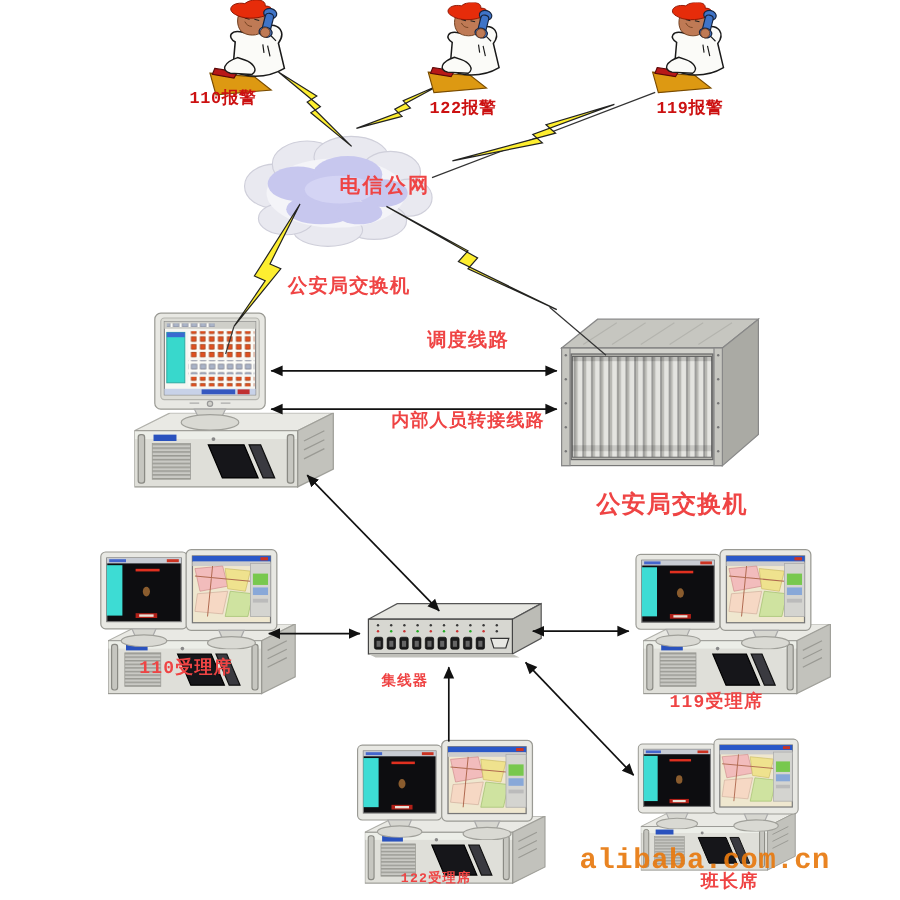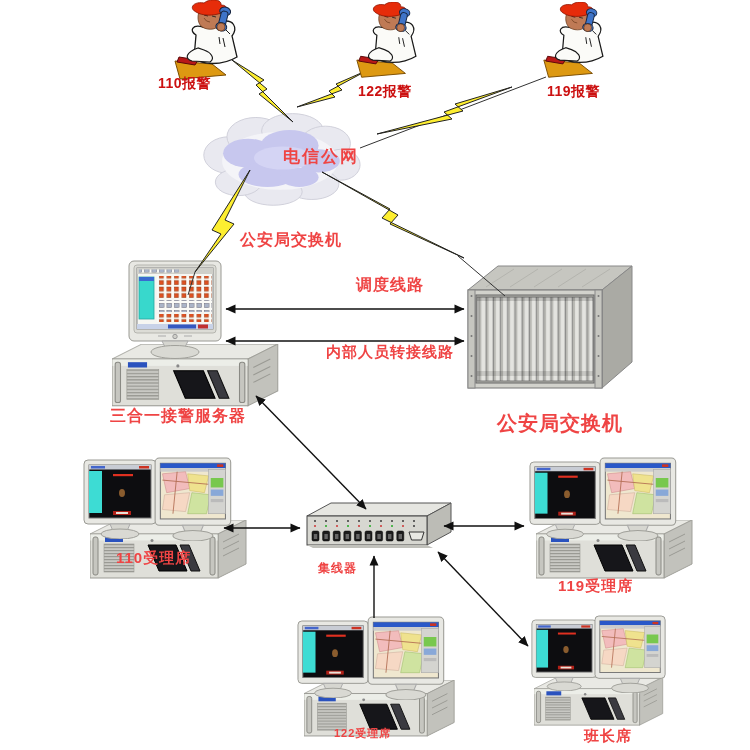--- a/index.html
+++ b/index.html
@@ -1,18 +1,18 @@
 <!DOCTYPE html>
 <html style="--c-alarm_label: #cc1111; --c-lightning: #fdee30; --c-cloud_inner: #c7c7ee; --c-watermark: #e87a10;"><head>
 <meta charset="utf-8">
 <style>
   html,body{margin:0;padding:0;background:#fff;}
   .canvas{
     position:relative;width:750px;height:750px;background:#ffffff;overflow:hidden;
-    font-family:Liberation Sans, sans-serif;
+    font-family:Liberation Mono, monospace;
     border-radius:23px;
   }
   .scene{position:absolute;left:0;top:0;}
   .lbl{
     position:absolute;font-weight:bold;color:#ef4444;white-space:nowrap;
     line-height:1.1;letter-spacing:1px;
   }
   .caller-label{color:var(--c-alarm_label,#cc1111);font-size:14px;letter-spacing:0.5px;}
   .cloud-label{font-size:17px;letter-spacing:2px;}
   .watermark{
@@ -292,22 +292,22 @@
   <div class="lbl caller-label" style="left:158px;top:76px;">110报警</div>
   <div class="lbl caller-label" style="left:358px;top:84px;">122报警</div>
   <div class="lbl caller-label" style="left:547px;top:84px;">119报警</div>
 
   <div class="lbl cloud-label" style="left:283px;top:148px;">电信公网</div>
 
   <div class="lbl" style="left:240px;top:231px;font-size:16px;">公安局交换机</div>
   <div class="lbl" style="left:356px;top:276px;font-size:16px;">调度线路</div>
   <div class="lbl" style="left:326px;top:344px;font-size:15px;text-align:right;">内部人员转接线路</div>
 
-  <div class="lbl" style="left:110px;top:407px;font-size:16px;">三合一接警服务器</div>
   <div class="lbl" style="left:497px;top:412px;font-size:20px;">公安局交换机</div>
   <div class="lbl" style="left:318px;top:562px;font-size:12px;">集线器</div>
 
   <div class="lbl" style="left:116px;top:550px;font-size:15px;">110受理席</div>
   <div class="lbl" style="left:558px;top:578px;font-size:15px;">119受理席</div>
   <div class="lbl" style="left:334px;top:727px;font-size:11px;">122受理席</div>
   <div class="lbl" style="left:568px;top:728px;font-size:15px;margin-left:16px;">班长席</div>
 
+  <div class="lbl watermark" style="left:483px;top:705px;">alibaba.com.cn</div>
 </div>
 
 </body></html>

